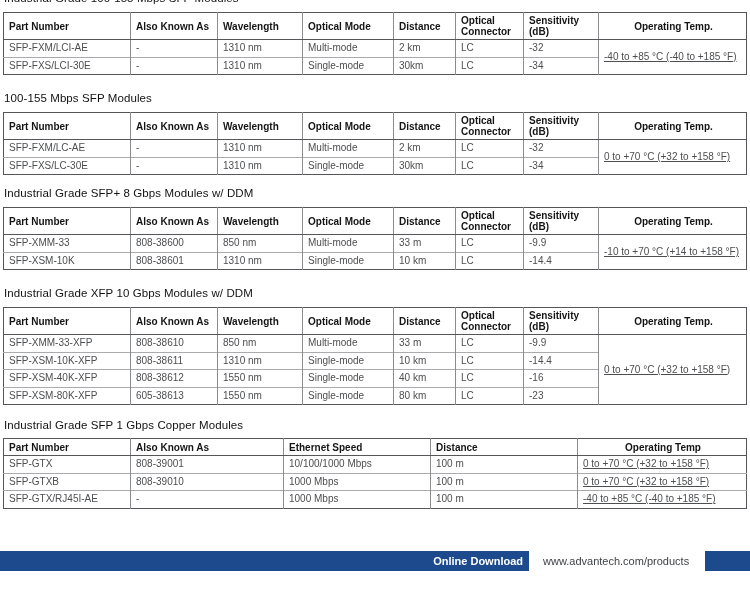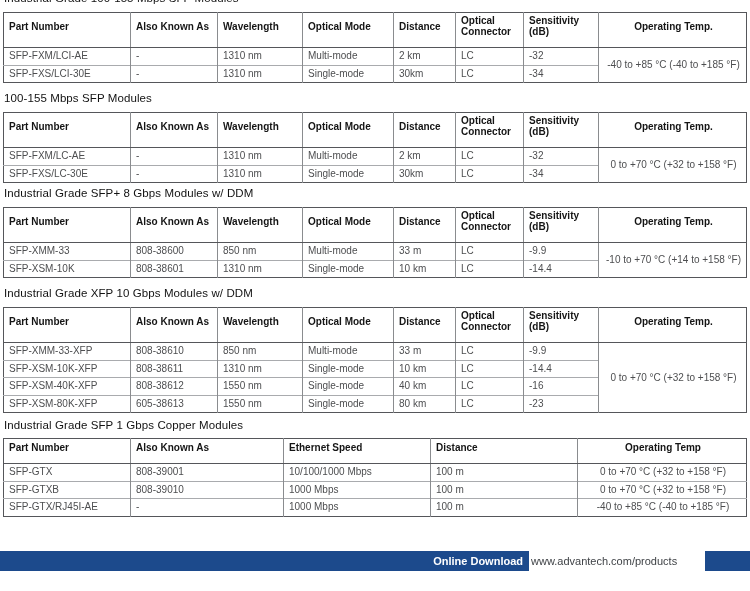--- a/index.html
+++ b/index.html
@@ -21,53 +21,53 @@
   .clip-title .section-title { position:static; display:block; margin-top:-8px; }
 
   table.spec {
     position:absolute; left:3px; width:743px;
     border-collapse:collapse; table-layout:fixed;
     background:#fff; font-size:10px; color:#4d4e50;
     border:1.4px solid #55565a;
   }
   table.spec th {
     font-weight:bold; color:#151515; text-align:left; vertical-align:middle;
-    padding:2px 3px 10px 5px;
+    padding:2px 3px 2px 5px;
     border-bottom:1.4px solid #55565a;
     border-left:1px solid #8a8c8f;
     font-size:10px; line-height:11px;
     height:20px;
     overflow:hidden;
   }
   table.spec.copper th { height:12px; }
   table.spec td {
     padding:1px 3px 1px 5px;
     border-left:1px solid #8a8c8f;
     border-top:1px solid #a9abae;
     height:14.5px; line-height:12px;
     white-space:nowrap; overflow:hidden;
     vertical-align:middle;
   }
   table.spec th:first-child, table.spec td:first-child { border-left:none; }
   table.spec th.center { text-align:center; }
-  table.spec td.temp { text-align:center; }
+  table.spec td.temp { text-align:left;text-decoration:underline; }
 
   .footer-bar {
     position:absolute; left:0; top:551px; width:750px; height:20px;
     display:flex; align-items:center; justify-content:flex-end;
     box-sizing:border-box; padding-right:45px;
   }
   .footer-label {
     color:#ffffff; font-weight:bold; font-size:11px;
     margin-right:6px; white-space:nowrap;
   }
   .url-box {
     width:176px; height:22px; background:#ffffff;
     display:flex; align-items:center;
-    box-sizing:border-box; padding-left:2px;
+    box-sizing:border-box; padding-left:14px;
     font-size:11px; color:#3f4246; white-space:nowrap;
   }
 </style>
 </head>
 <body>
 
 <div class="clip-title">
   <div class="section-title">Industrial Grade 100-155 Mbps SFP Modules</div>
 </div>
 <table class="spec" style="top:12px;">

